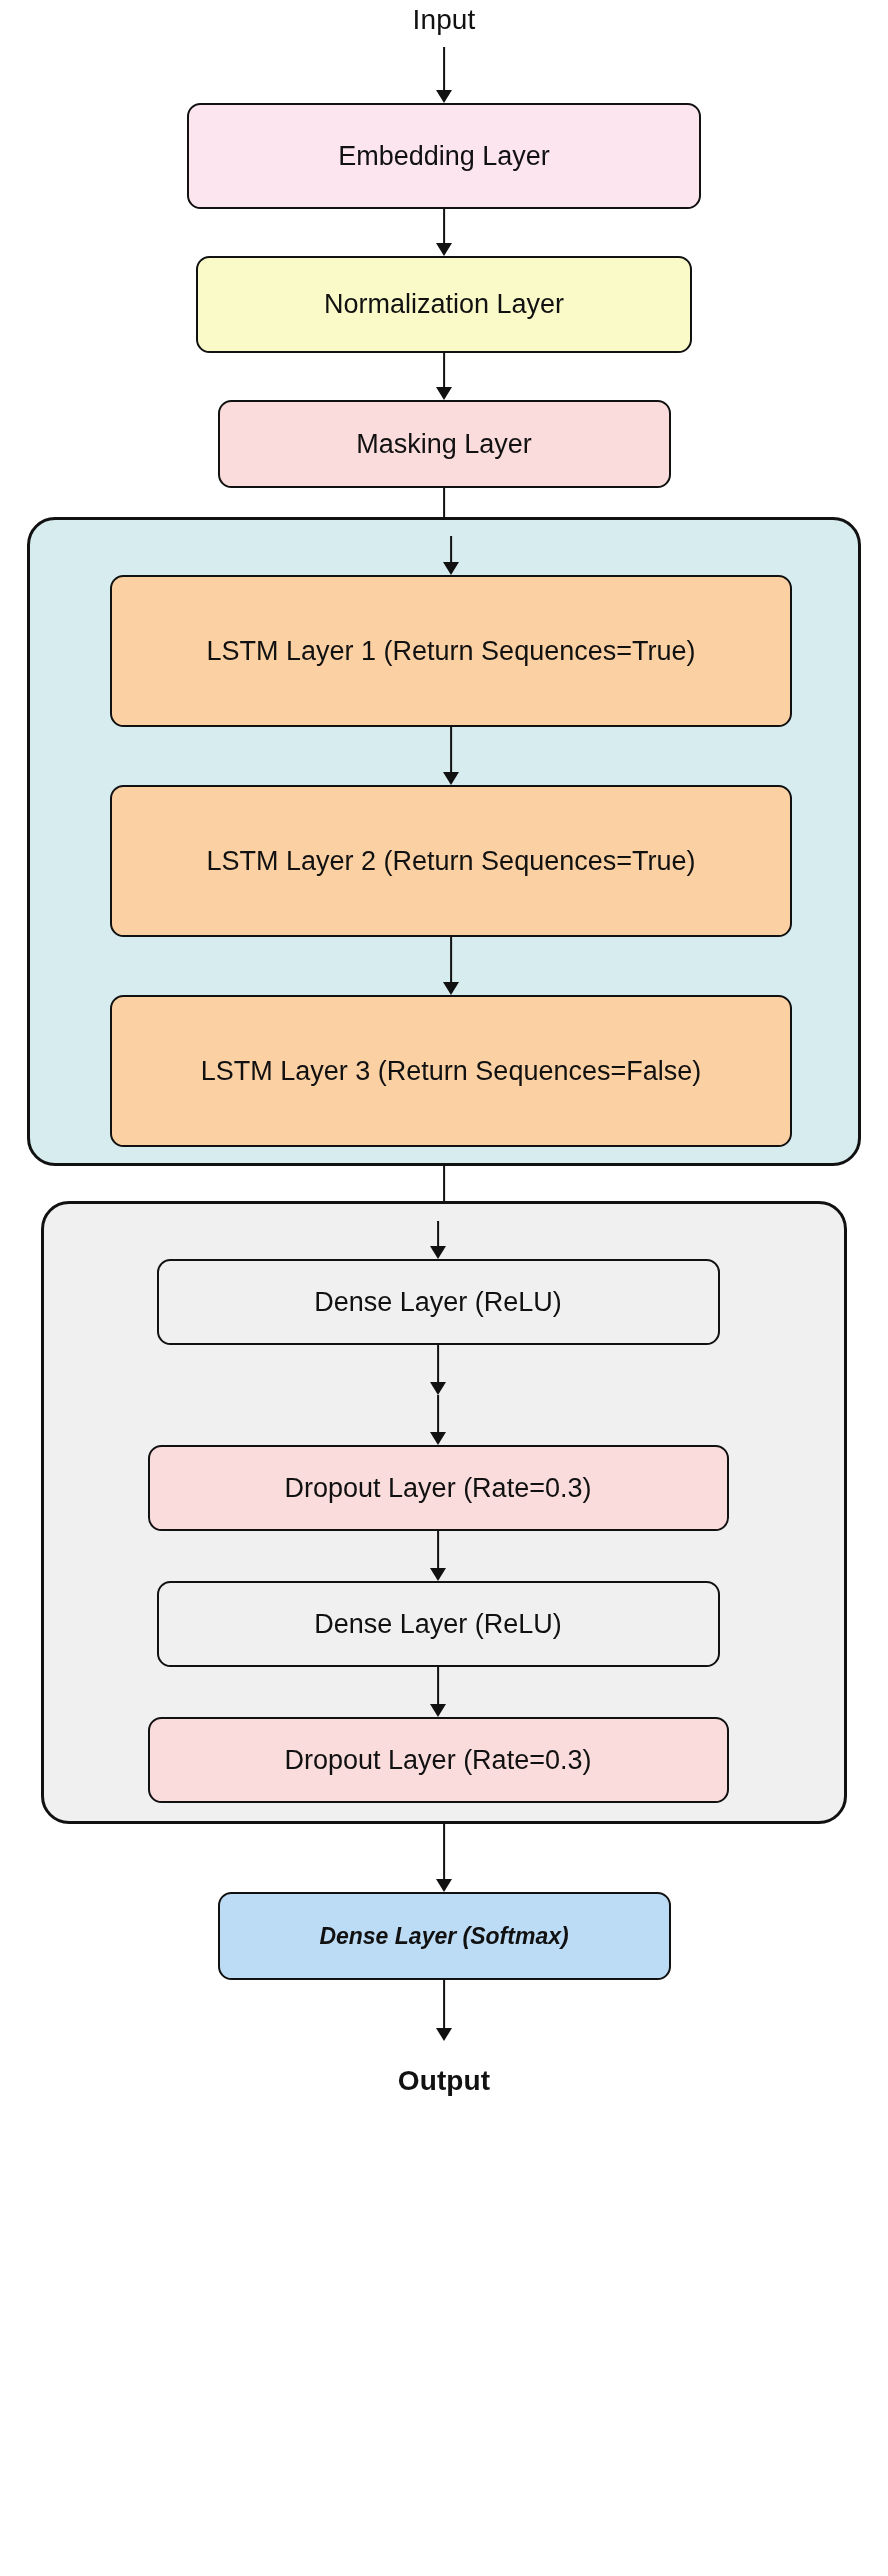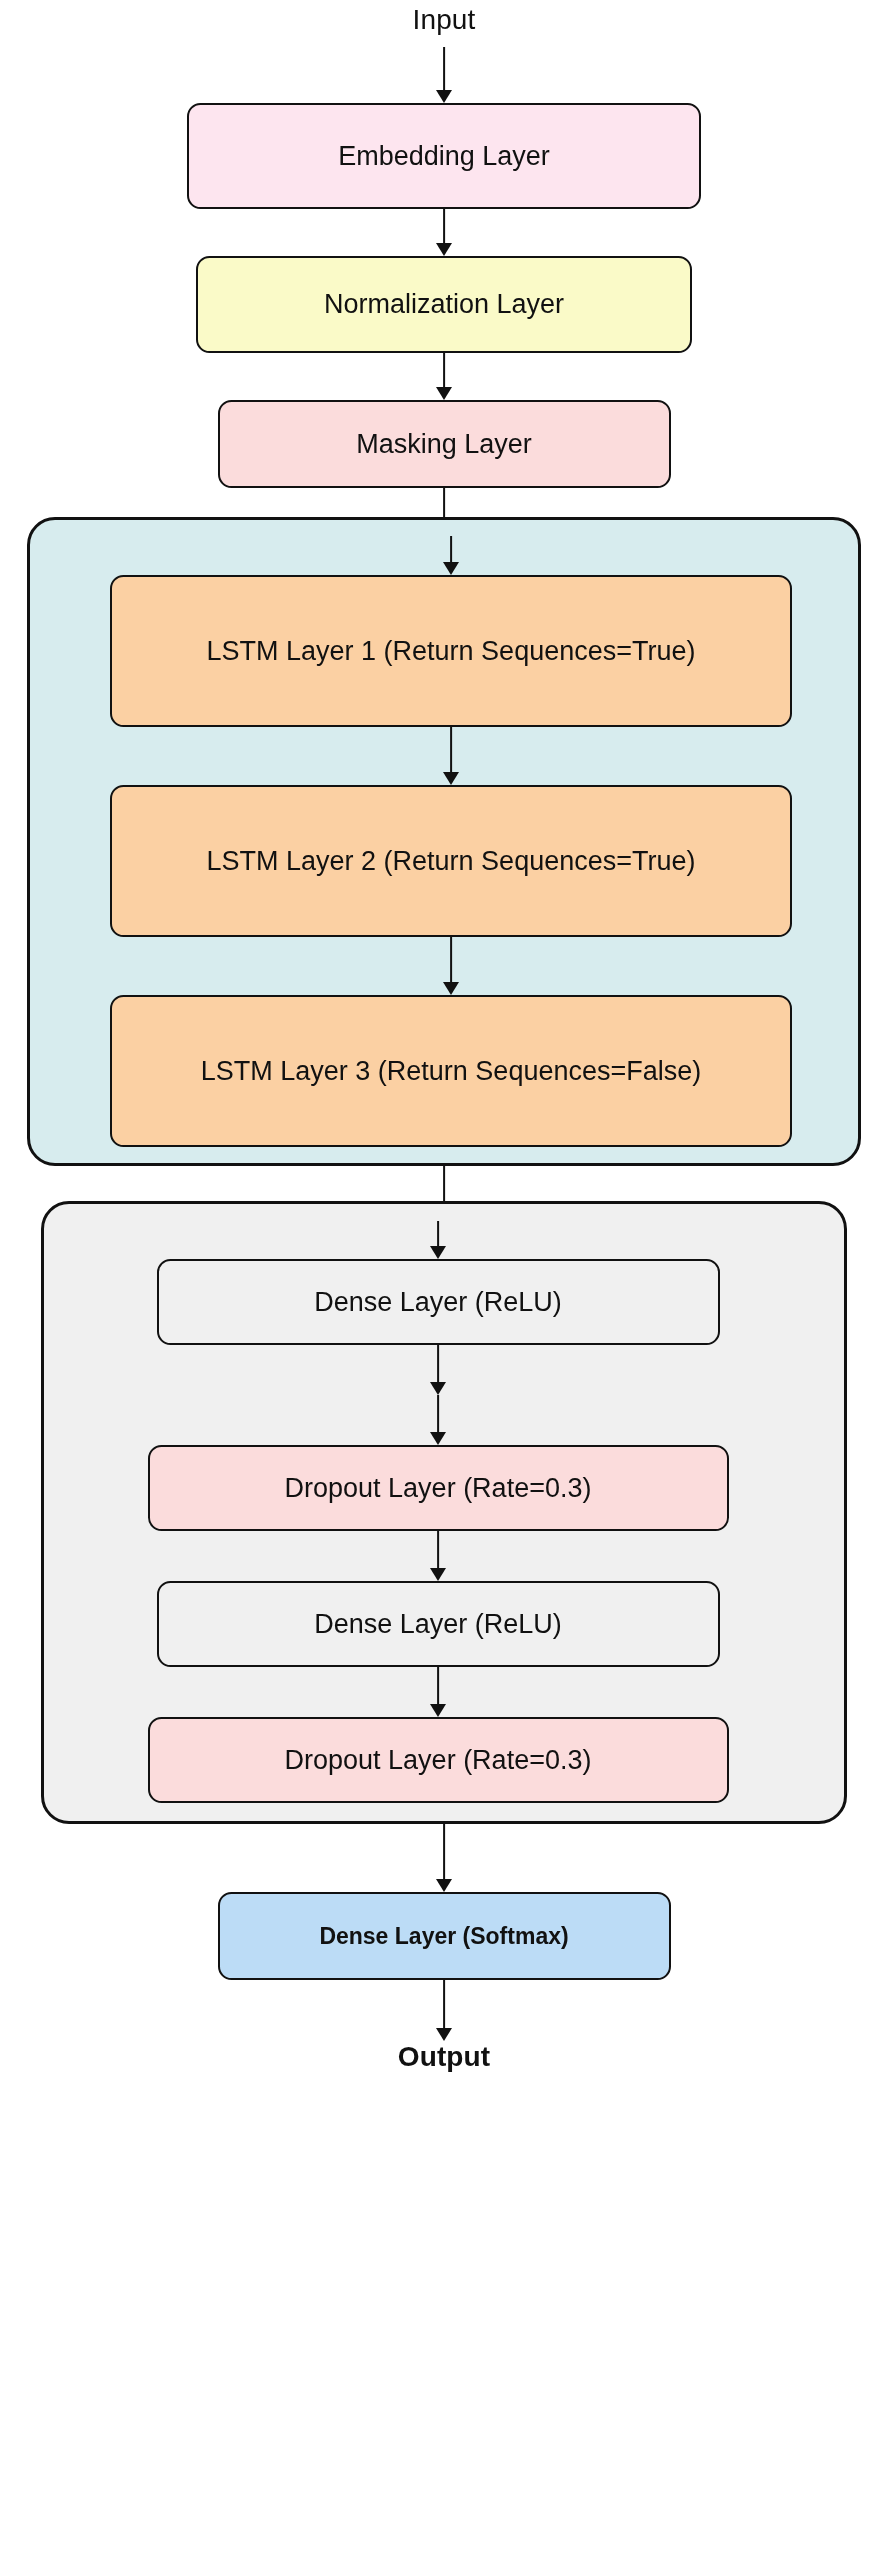--- a/index.html
+++ b/index.html
@@ -111,21 +111,21 @@
   .box-embedding    { width: 514px; height: 106px; }
   .box-normalization{ width: 496px; height: 97px; }
   .box-masking      { width: 453px; height: 88px; }
 
   .box-lstm         { width: 682px; height: 152px; }
 
   .box-dense-relu   { width: 563px; height: 86px; }
   .box-batchnorm    { width: 563px; height: 90px; }
   .box-dropout      { width: 581px; height: 86px; }
 
-  .box-softmax      { width: 453px; height: 88px; font-size: 23px; }
+  .box-softmax      { width: 453px; height: 88px; font-size: 23px; font-style: italic; }
 
   
   .sp-top-label   { height: 6px; }   
 </style>
 </head>
 <body>
 
 <div id="diagram">
 
   <div class="sp-top-label"></div>
@@ -226,16 +226,16 @@
     <div class="head"></div>
   </div>
 
   <div class="node box-softmax fill-blue bold">Dense Layer (Softmax)</div>
 
   <div class="arrow" style="height:61px">
     <div class="shaft"></div>
     <div class="head"></div>
   </div>
 
-  <div class="endpoint-label bold" style="margin-top:2px">Output</div>
+  <div class="endpoint-label bold" style="margin-top:26px">Output</div>
 
 </div>
 
 
 </body></html>

